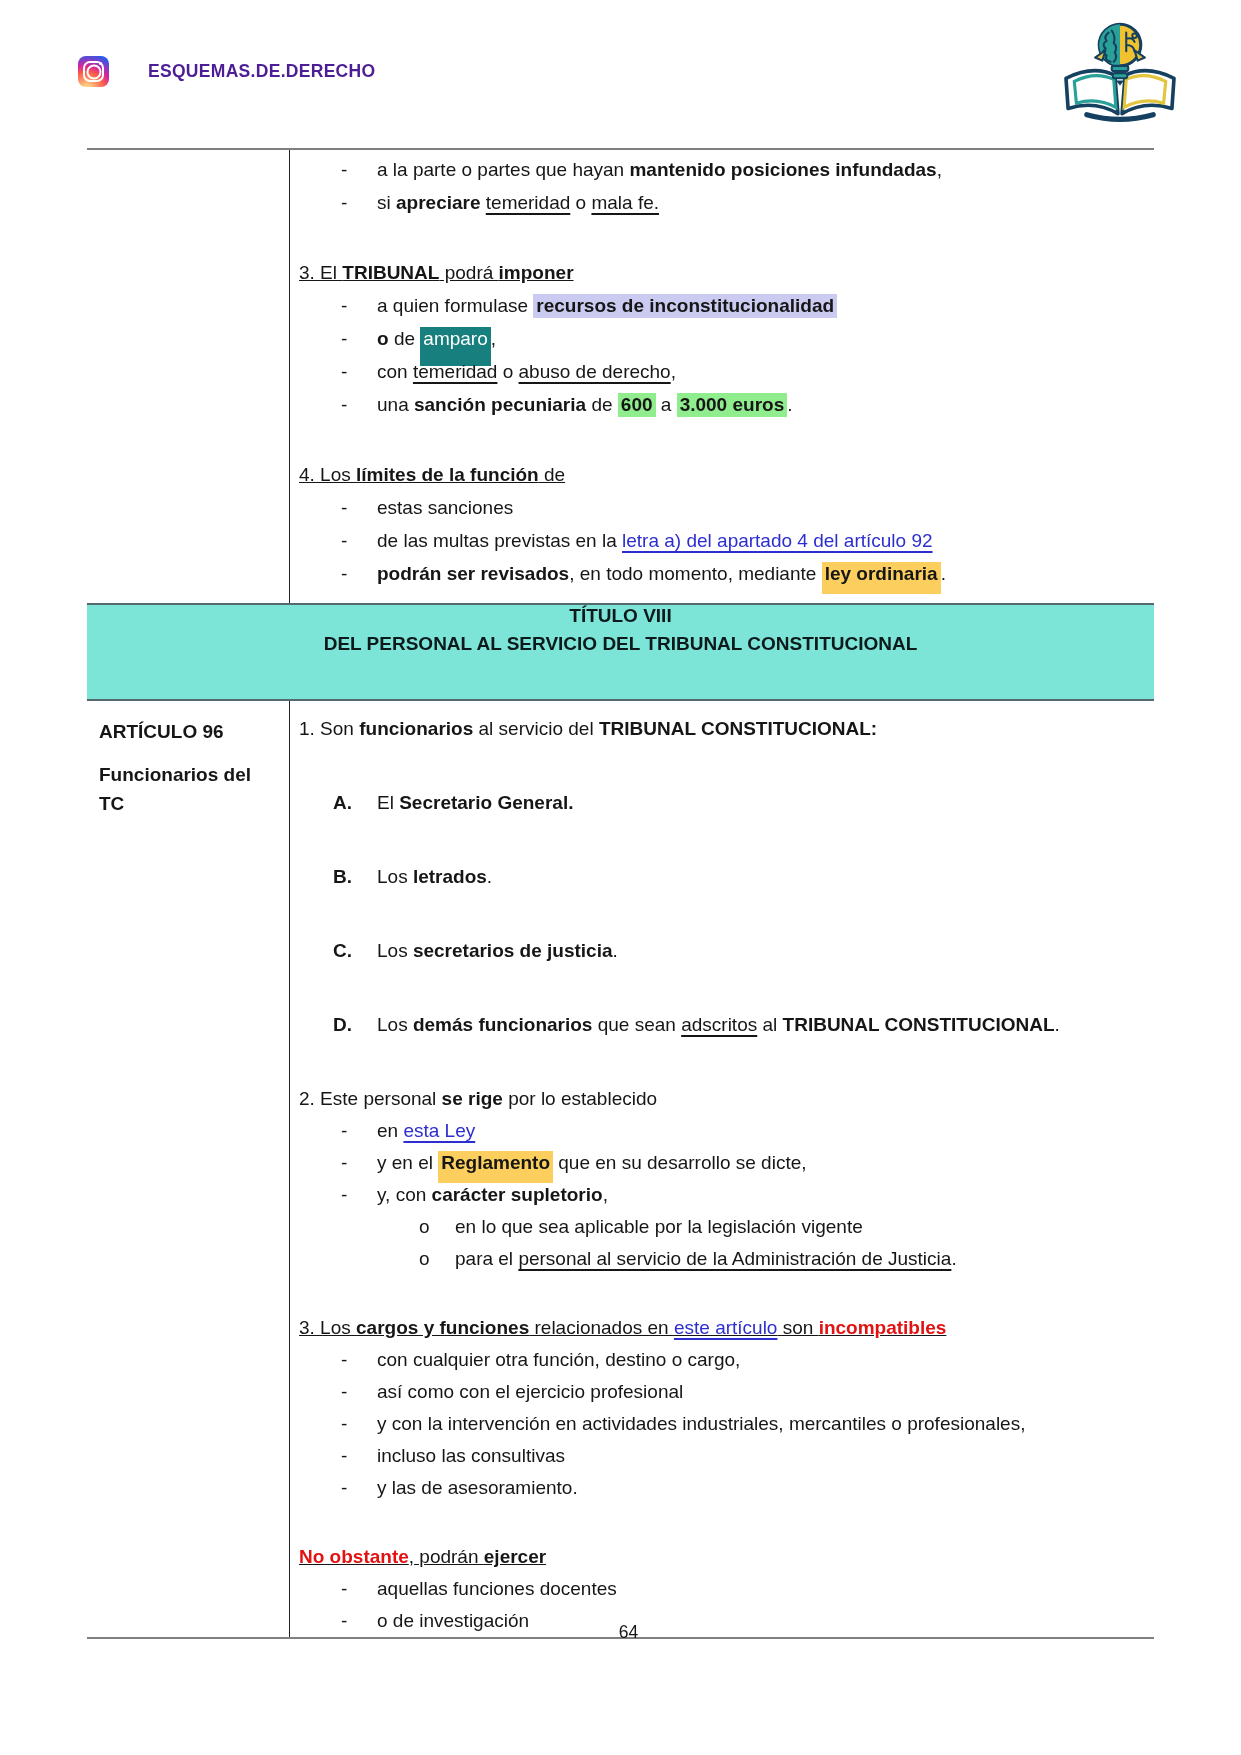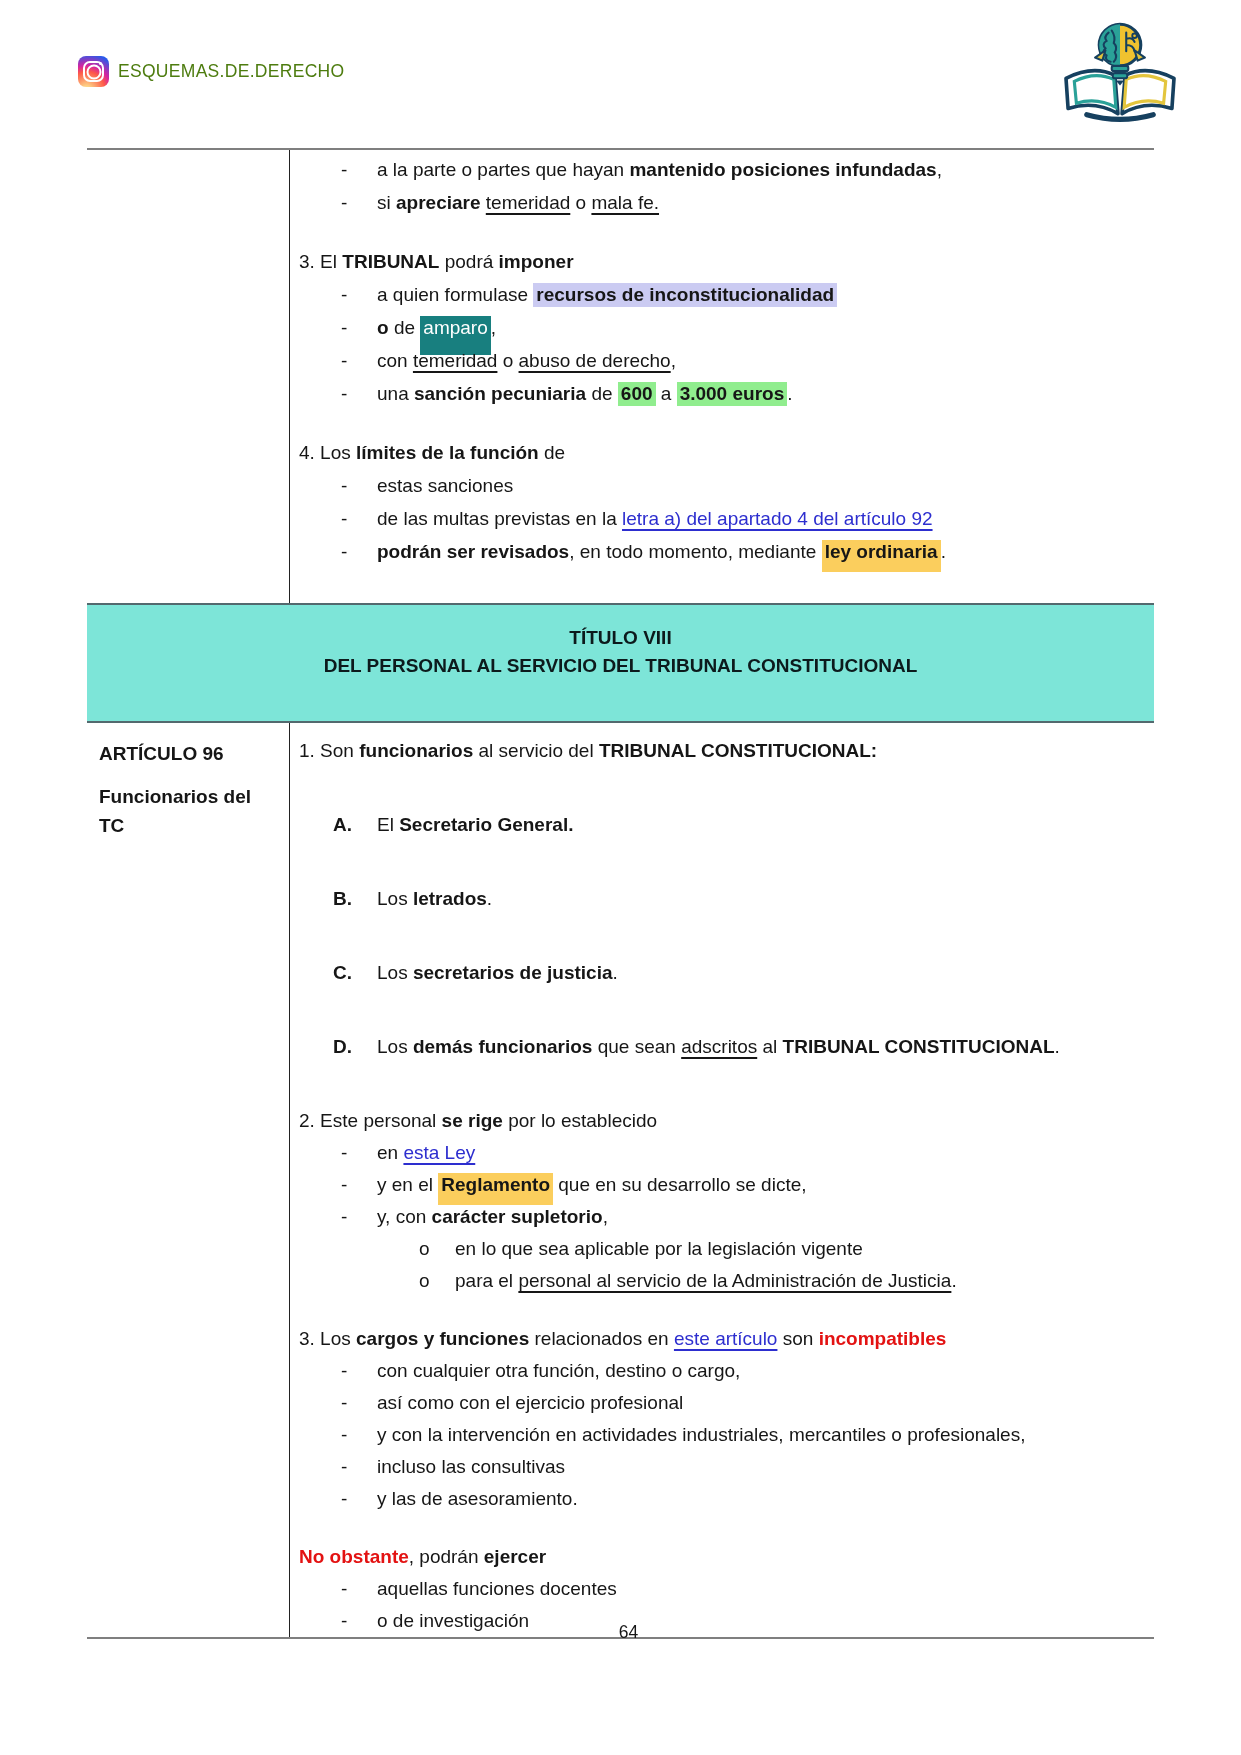--- a/index.html
+++ b/index.html
@@ -13,48 +13,48 @@
         font-family:"Liberation Sans",sans-serif;color:var(--text);}
 
   
   .brand-row{position:absolute;left:78px;top:56px;display:flex;align-items:center;gap:9px;}
   .ig{width:31px;height:31px;border-radius:8px;position:relative;flex:0 0 auto;
       background:radial-gradient(circle at 28% 110%, #fdf497 0%, #fd5949 45%, #d6249f 60%, #285AEB 90%);}
   .ig::before{content:'';position:absolute;inset:5px;border:2.2px solid #fff;border-radius:7px;}
   .ig::after{content:'';position:absolute;left:50%;top:50%;width:11px;height:11px;
       transform:translate(-50%,-50%);border:2.2px solid #fff;border-radius:50%;}
   .ig-dot{position:absolute;right:7px;top:6px;width:3px;height:3px;background:#fff;border-radius:50%;}
-  .brand-name{font-size:17.5px;font-weight:400;letter-spacing:.3px;color:#4d7c0f;}
+  .brand-name{font-size:17.5px;font-weight:700;letter-spacing:.3px;color:#4c1d95;margin-left:30px;}
 
   .corner-logo{position:absolute;left:1056px;top:16px;width:128px;height:108px;}
 
   
   .doc{position:absolute;left:87px;top:148px;width:1067px;border-top:2px solid var(--rule);}
   .row{display:flex;align-items:stretch;}
   .cell-left{flex:0 0 203px;box-sizing:border-box;border-right:1.5px solid var(--divider);
              padding:20px 12px 0 12px;}
   .cell-right{flex:1;box-sizing:border-box;padding:12px 12px 0 9px;}
   .row-1{min-height:453px;}
   .row-1 .cell-right{padding-top:3px;}
   .row-1 .line{line-height:33px;}
   .row-2{min-height:867px;border-bottom:2px solid var(--rule);}
 
   .banner{background:var(--banner);border-top:2.5px solid var(--banner-border);
-          border-bottom:2.5px solid var(--banner-border);height:120px;box-sizing:border-box;
+          border-bottom:2.5px solid var(--banner-border);height:98px;box-sizing:border-box;
           display:flex;flex-direction:column;align-items:center;justify-content:flex-start;
-          padding-top:22px;gap:6px;}
+          gap:6px;}
   .banner div{font-size:19px;font-weight:700;color:#0c1a1c;}
 
   .left-title{font-size:19px;font-weight:700;margin-bottom:17px;}
   .left-subtitle{font-size:19px;font-weight:700;line-height:29px;max-width:160px;}
 
   
   .line{display:flex;align-items:baseline;font-size:19px;line-height:32px;}
   .line .tx{flex:1;}
-  .gap-sm{margin-top:26px;}
+  .gap-sm{margin-top:37px;text-decoration:underline;}
   .gap-lg{margin-top:42px;}
   .mk{box-sizing:border-box;flex:0 0 78px;padding-left:42px;}
   .t-letter .mk{padding-left:34px;font-weight:700;}
   .t-circle .mk{flex:0 0 156px;padding-left:120px;}
 
   .s-b{font-weight:700;}
   .s-u{text-decoration:underline;text-underline-offset:4px;text-decoration-thickness:1.5px;}
   a.s-link{color:var(--link);text-decoration:underline;text-underline-offset:4px;
            text-decoration-thickness:1.5px;cursor:pointer;}
   .s-red{color:var(--red);font-weight:700;}

